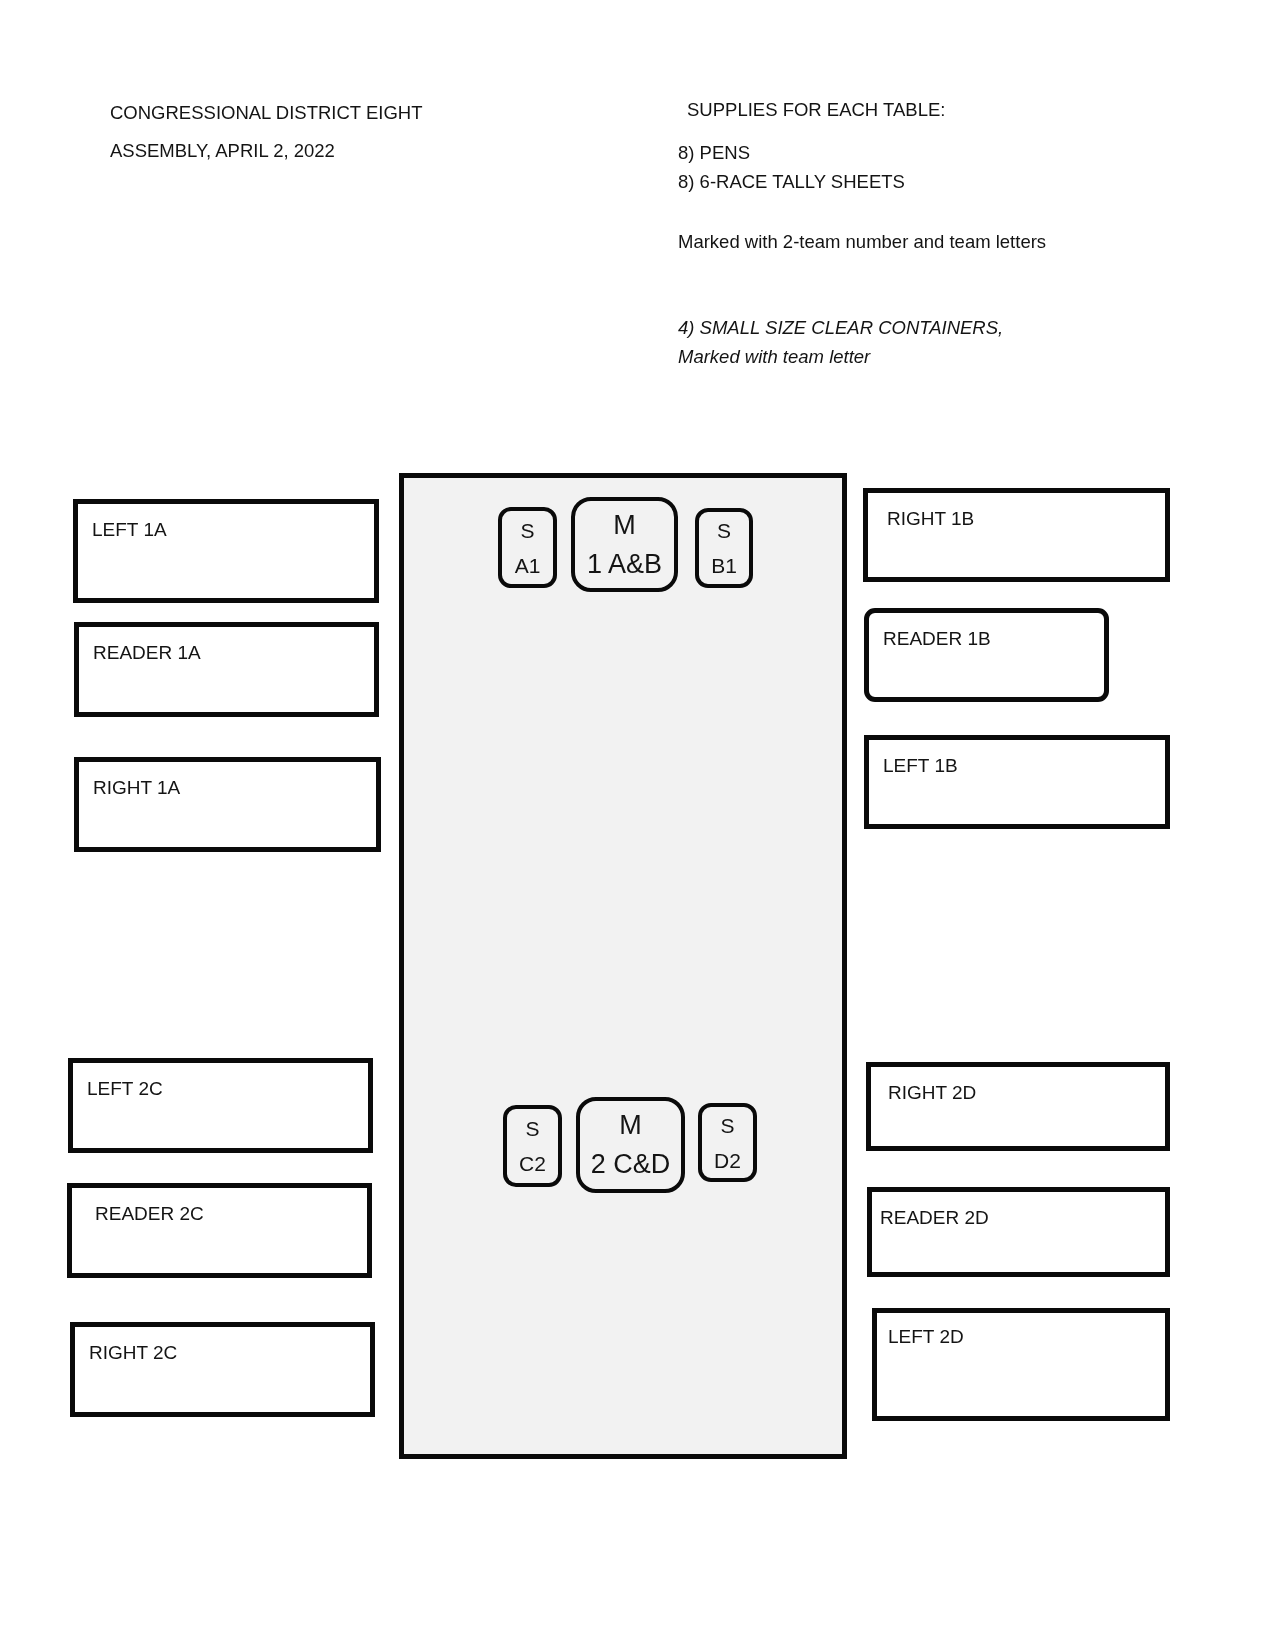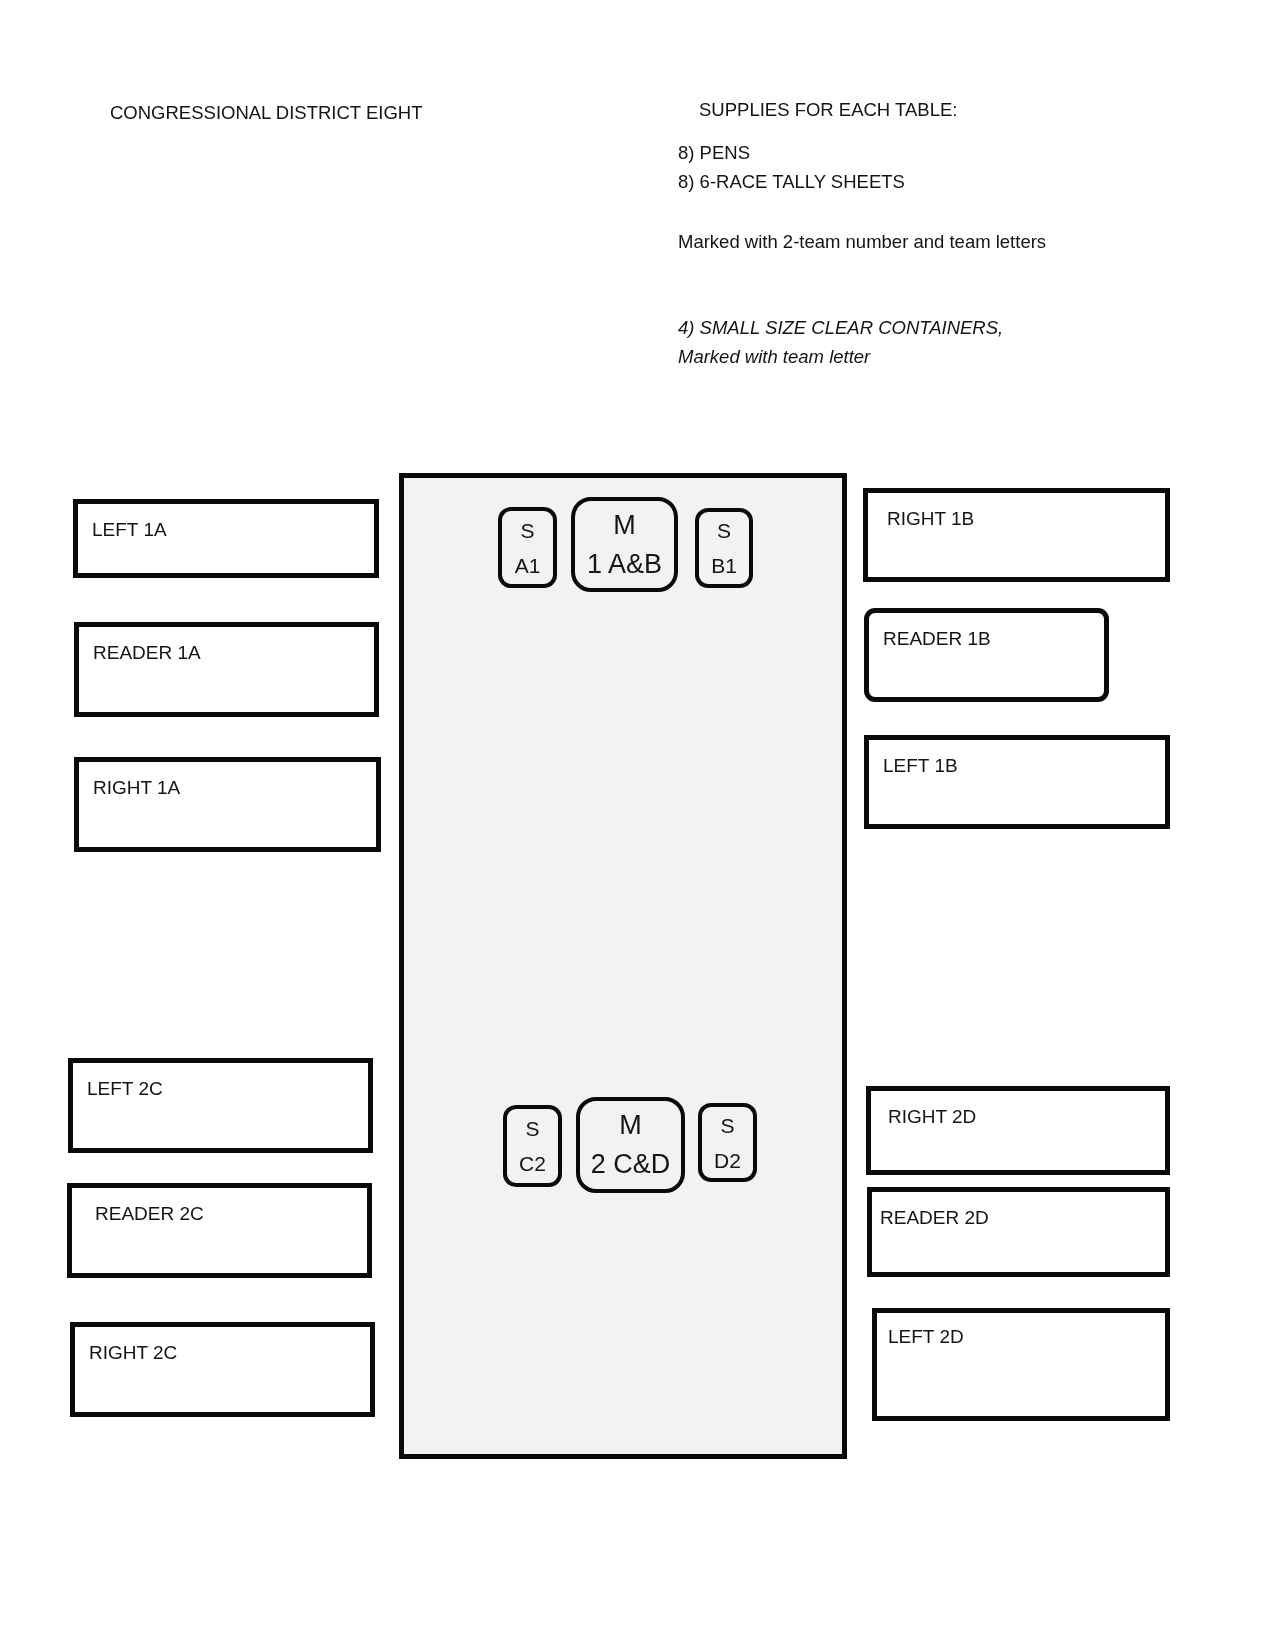--- a/index.html
+++ b/index.html
@@ -8,21 +8,21 @@
     background:#ffffff;
     font-family:"Liberation Sans", sans-serif;
     color:#111111;
     position:relative;
     overflow:hidden;
   }
   .abs { position:absolute; }
 
   
   .doc-title { left:110px; top:94px; font-size:18.5px; line-height:38px; color:#141414; }
-  .supplies-heading { left:687px; top:99px; font-size:18.5px; color:#141414;margin-left:12px; }
+  .supplies-heading { left:687px; top:99px; font-size:18.5px; color:#141414; }
   .supplies-group { left:678px; font-size:18.5px; line-height:28.5px; color:#141414; }
   .sg-1 { top:139px; }
   .sg-2 { top:228px; }
   .sg-3 { top:314px;font-style:italic; }
 
   
   .assembly-table {
     left:399px; top:473px; width:448px; height:986px;
     background:#f2f2f2;
     border:5px solid #0a0a0a;
@@ -50,38 +50,39 @@
   
   .seat {
     position:absolute;
     background:#ffffff;
     border:5px solid #0a0a0a;
     box-sizing:border-box;
     font-size:19px;
     color:#141414;
     padding:15px 0 0 14px;
   }
-  .s-l1 { left:73px;  top:499px;  width:306px; height:79px; }
+  .s-l1 { left:73px;  top:499px;  width:306px; height:104px; }
   .s-l2 { left:74px;  top:622px;  width:305px; height:95px; }
   .s-l3 { left:74px;  top:749px;  width:307px; height:95px;margin-top:8px; }
   .s-l4 { left:68px;  top:1058px; width:305px; height:95px; }
   .s-l5 { left:67px;  top:1183px; width:305px; height:95px; padding-left:23px; }
   .s-l6 { left:70px;  top:1322px; width:305px; height:95px; }
   .s-r1 { left:863px; top:488px;  width:307px; height:94px; padding-left:19px; }
   .s-r2 { left:864px; top:608px;  width:245px; height:94px;border-radius:11px; }
   .s-r3 { left:864px; top:735px;  width:306px; height:94px; }
-  .s-r4 { left:866px; top:1062px; width:304px; height:89px; padding-left:17px;margin-top:24px; }
+  .s-r4 { left:866px; top:1062px; width:304px; height:89px; padding-left:17px; }
   .s-r5 { left:867px; top:1187px; width:303px; height:90px; padding-left:8px; }
   .s-r6 { left:872px; top:1308px; width:298px; height:113px; padding-top:13px; padding-left:11px; }
 </style>
 </head>
 <body>
 
 <div class="abs doc-title">
   <div>CONGRESSIONAL DISTRICT EIGHT</div>
+  <div>ASSEMBLY, APRIL 2, 2022</div>
 </div>
 
 <div class="abs supplies-heading">SUPPLIES FOR EACH TABLE:</div>
 
 <div class="abs supplies-group sg-1">
   <div>8) PENS</div>
   <div>8) 6-RACE TALLY SHEETS</div>
 </div>
 
 <div class="abs supplies-group sg-2">

